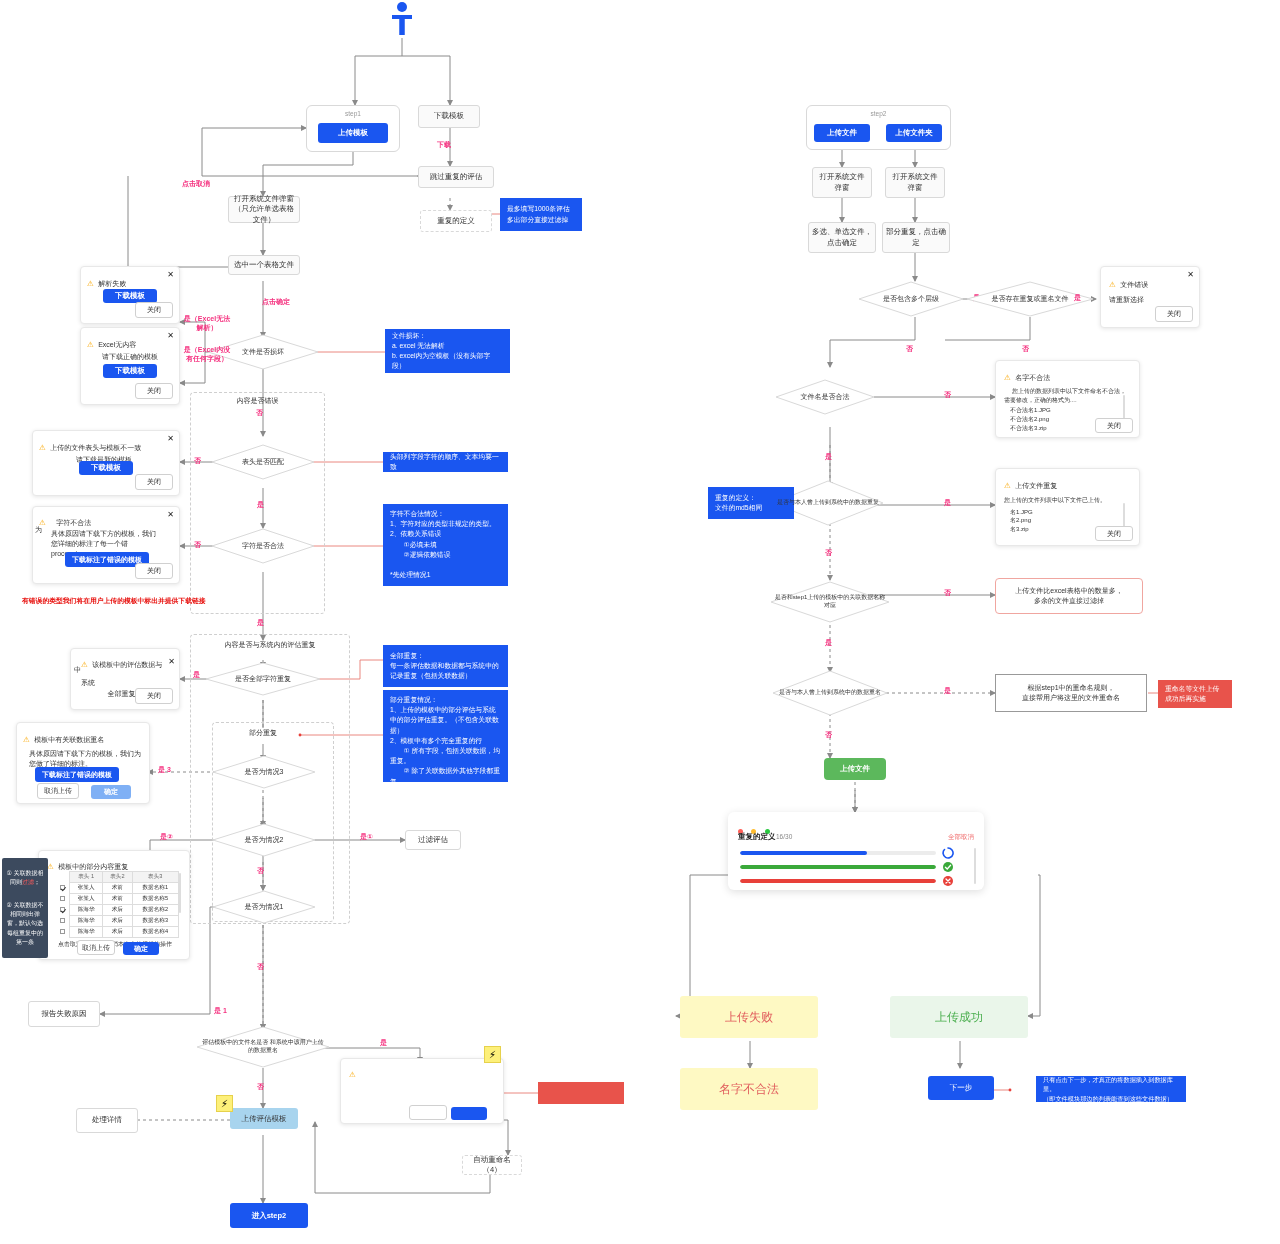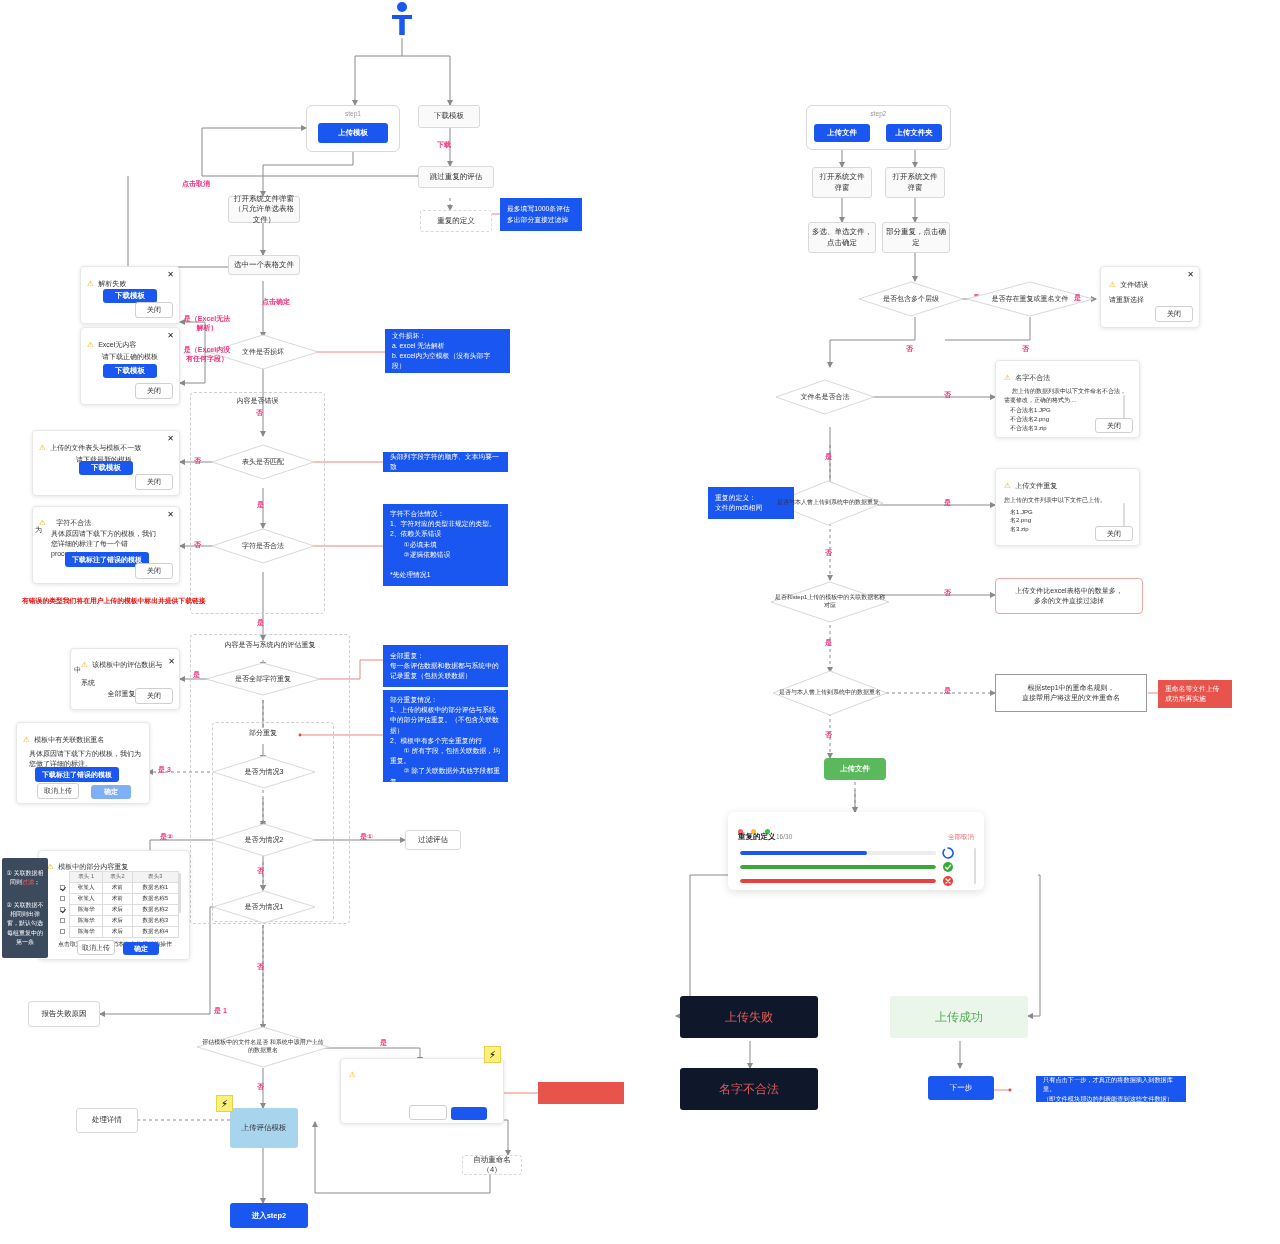--- a/index.html
+++ b/index.html
@@ -37,21 +37,21 @@
   .dlg{background:#fff;border:1px solid #e8e8e8;border-radius:4px;box-shadow:0 1px 4px rgba(0,0,0,.10);}
   .dlg .x{position:absolute;right:5px;top:3px;font-size:8px;color:#222;font-weight:bold;cursor:pointer;}
   .dlg .t{font-size:7px;color:#333;line-height:1.45;}
   .warnico{color:#faad14;font-size:7.5px;}
   
   .elbl{position:absolute;font-size:7px;color:#f5317f;font-weight:bold;white-space:nowrap;}
   .elbl.multi{line-height:1.3;text-align:center;}
   .rednote{position:absolute;font-size:6.8px;color:#e8120f;font-weight:bold;white-space:nowrap;}
   
   .res{display:flex;align-items:center;justify-content:center;font-size:12px;border-radius:3px;}
-  .res.fail{background:#0f172a;color:#e05c5c;}
+  .res.fail{background:#fef9c3;color:#e05c5c;}
   .res.ok{background:#eaf6ea;color:#4caf50;}
   
   .uploadcard{background:#fff;border-radius:6px;box-shadow:0 2px 8px rgba(0,0,0,.13);}
   .dot{width:5px;height:5px;border-radius:50%;display:inline-block;margin-right:4px;}
   .bartrack{height:4px;border-radius:2px;background:#ececec;position:relative;overflow:hidden;}
   .bartrack i{position:absolute;left:0;top:0;bottom:0;border-radius:2px;display:block;}
   
   table.tb{border-collapse:collapse;font-size:5.6px;width:100%;}
   table.tb th{background:#f3f3f3;border:1px solid #ddd;font-weight:normal;color:#666;padding:1px 2px;text-align:center;}
   table.tb td{border:1px solid #ddd;padding:1px 2px;text-align:center;color:#333;}
@@ -324,21 +324,21 @@
   <div class="n dia" style="left:196px;top:1026px;width:134px;height:42px;">
     <svg width="134" height="42">
         <polygon points="67,1 133,21 67,41 1,21" fill="#fff" stroke="#d9d9d9"></polygon>
       </svg>
     <span class="lbl" style="font-size:6px;">评估模板中的文件名是否
 和系统中该用户上传的数据重名</span>
   </div>
   <div class="elbl" style="left:380px;top:1038px;">是</div>
   <div class="elbl" style="left:257px;top:1082px;">否</div>
 
-  <div class="n btn lightblue" style="left:230px;top:1108px;width:68px;height:40px;">上传评估模板</div>
+  <div class="n btn lightblue" style="left:230px;top:1108px;width:68px;height:21px;">上传评估模板</div>
   <div class="n bolt" style="left:216px;top:1095px;width:17px;height:17px;">⚡</div>
   <div class="n box white" style="left:76px;top:1108px;width:62px;height:25px;">处理详情</div>
   <div class="n box dash" style="left:462px;top:1155px;width:60px;height:20px;">自动重命名（4）</div>
   <div class="n btn" style="left:230px;top:1203px;width:78px;height:25px;">进入step2</div>
 
   <div class="n dlg" style="left:80px;top:266px;width:100px;height:58px;">
     <span class="x">✕</span>
     <div style="padding:5px 6px 0 6px;">
       <span class="warnico">⚠</span>
       <span class="t">解析失败</span>

